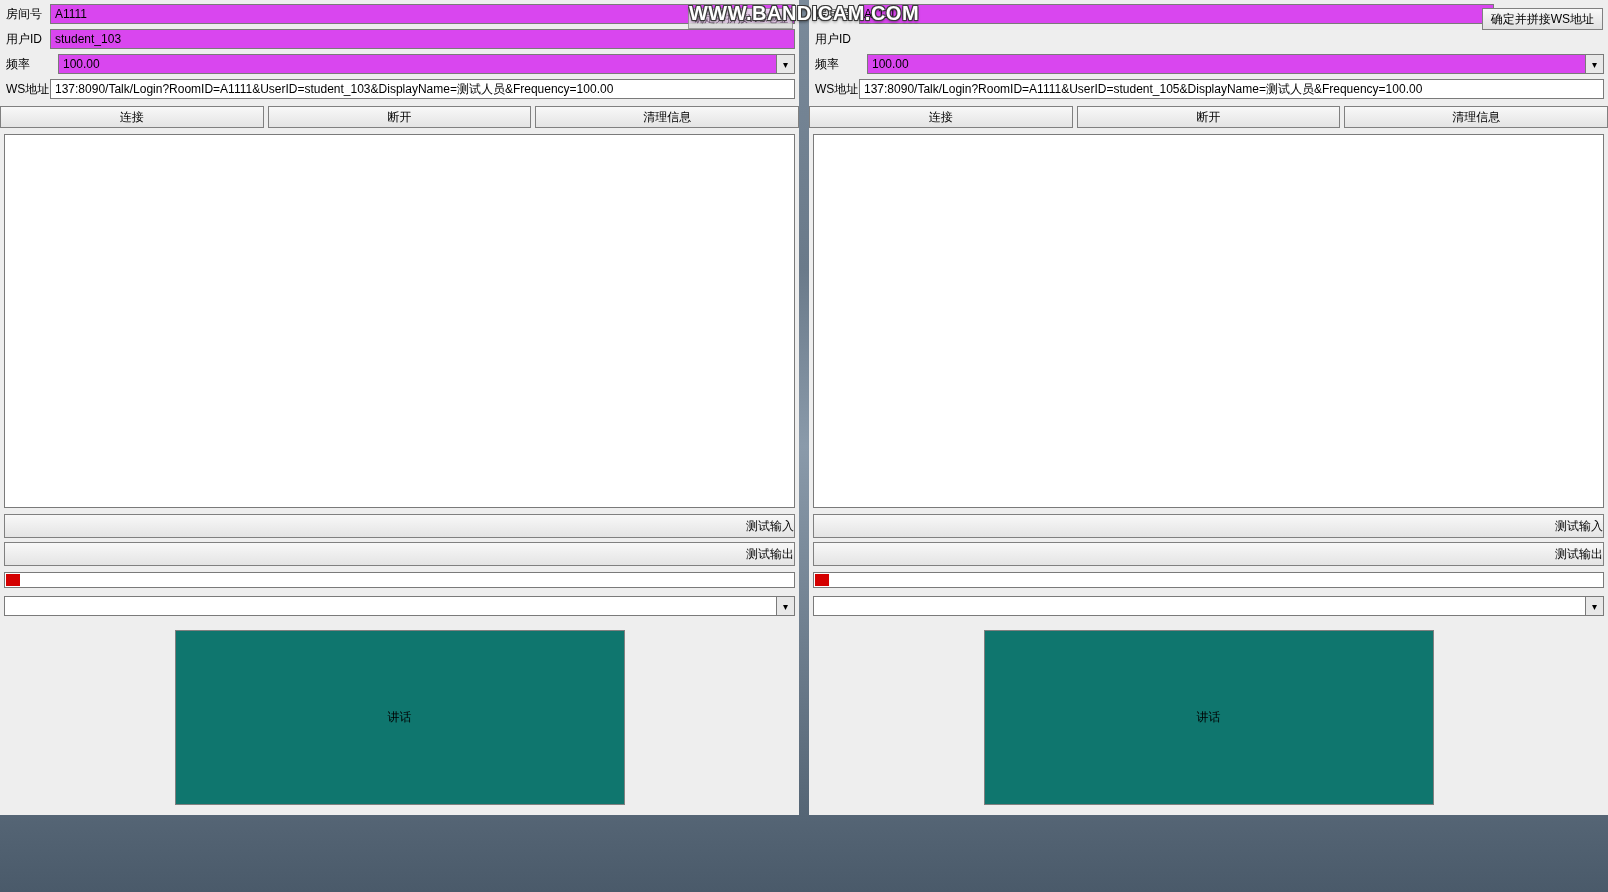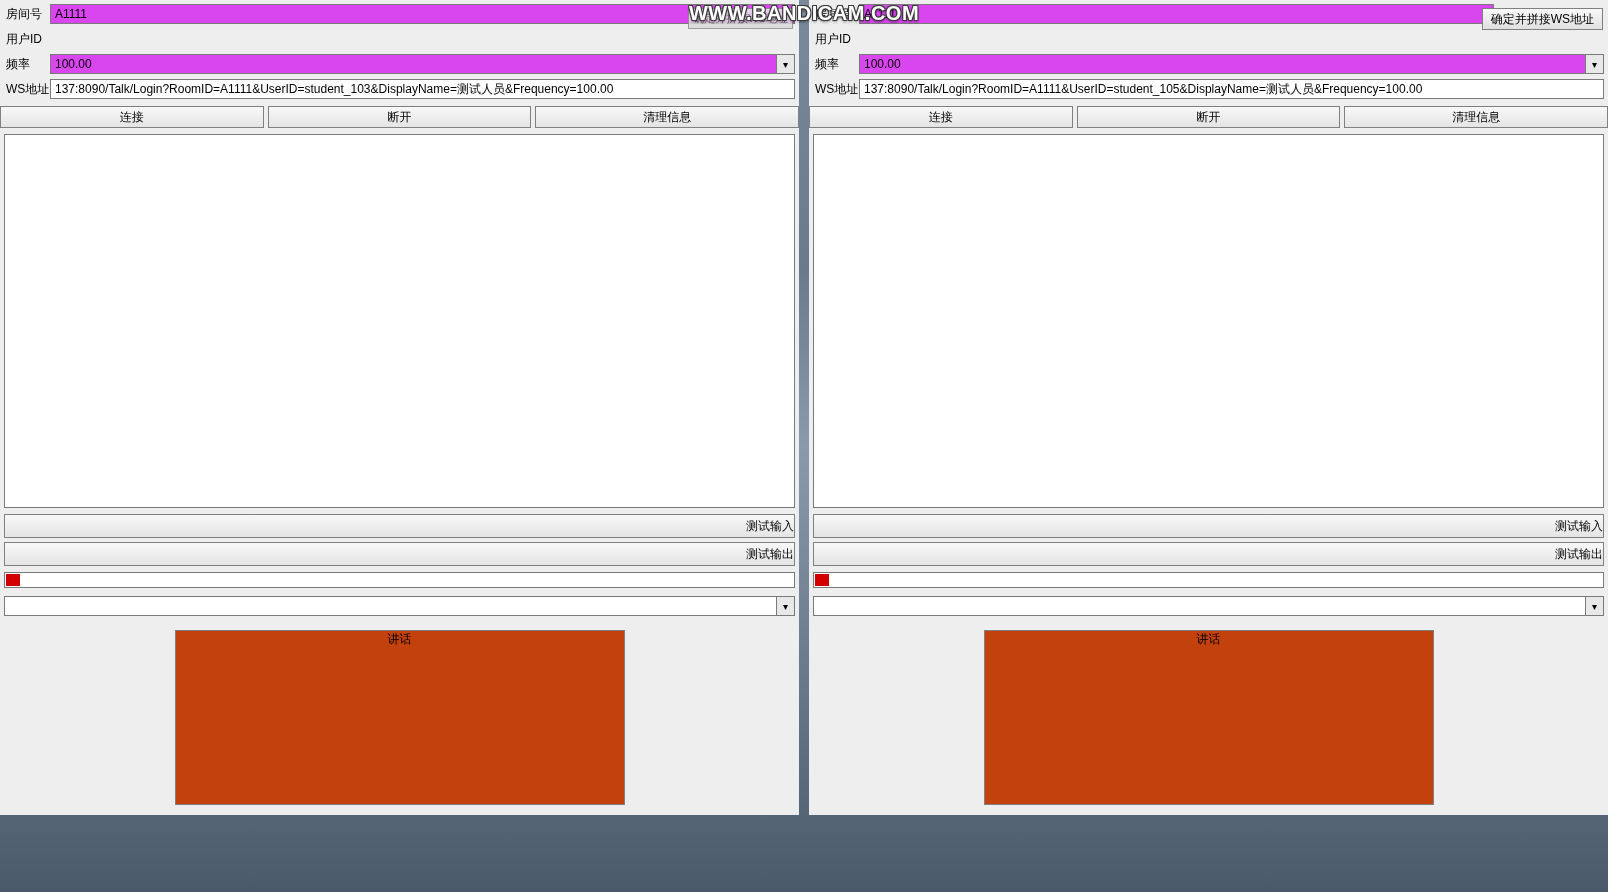--- a/index.html
+++ b/index.html
@@ -59,20 +59,21 @@
       font-family: inherit;
       color: #000;
     }
     .text-input.readonly {
       background: #ffffff;
     }
     .dropdown {
       flex: 1;
       position: relative;
       display: flex;
+      margin-left: 8px;
     }
     .dropdown .text-input {
       flex: 1;
     }
     .dropdown-arrow {
       width: 18px;
       height: 20px;
       background: #e8e8e8;
       border: 1px solid #7a7a7a;
       border-left: none;
@@ -162,23 +163,23 @@
     }
     .talk-region {
       display:flex;
       justify-content:center;
       padding: 10px 0 10px 0;
     }
     .talk-box {
       width: 450px;
       height: 175px;
       border: 1px solid #808080;
-      background: #c2410c;
-      display: flex;
-      align-items: flex-start;
+      background: #0f766e;
+      display: flex;
+      align-items: center;
       justify-content: center;
       cursor: pointer;
     }
     .watermark {
       position: absolute;
       top: 2px;
       left: 50%;
       transform: translateX(-50%);
       font-family: Arial, sans-serif;
       font-size: 20px;
@@ -218,20 +219,21 @@
 
   <div class="window" style="position:relative;">
     <button class="ghost-btn">确定并拼接WS地址</button>
     <div class="form-rows">
       <div class="form-row">
         <span class="form-label">房间号</span>
         <input class="text-input" value="A1111" style="">
       </div>
       <div class="form-row">
         <span class="form-label">用户ID</span>
+        <input class="text-input" value="student_103" style="">
       </div>
       <div class="form-row">
         <span class="form-label">频率</span>
         <div class="dropdown">
           <input class="text-input" value="100.00" style="">
           <div class="dropdown-arrow"></div>
         </div>
       </div>
       <div class="form-row">
         <span class="form-label">WS地址</span>

